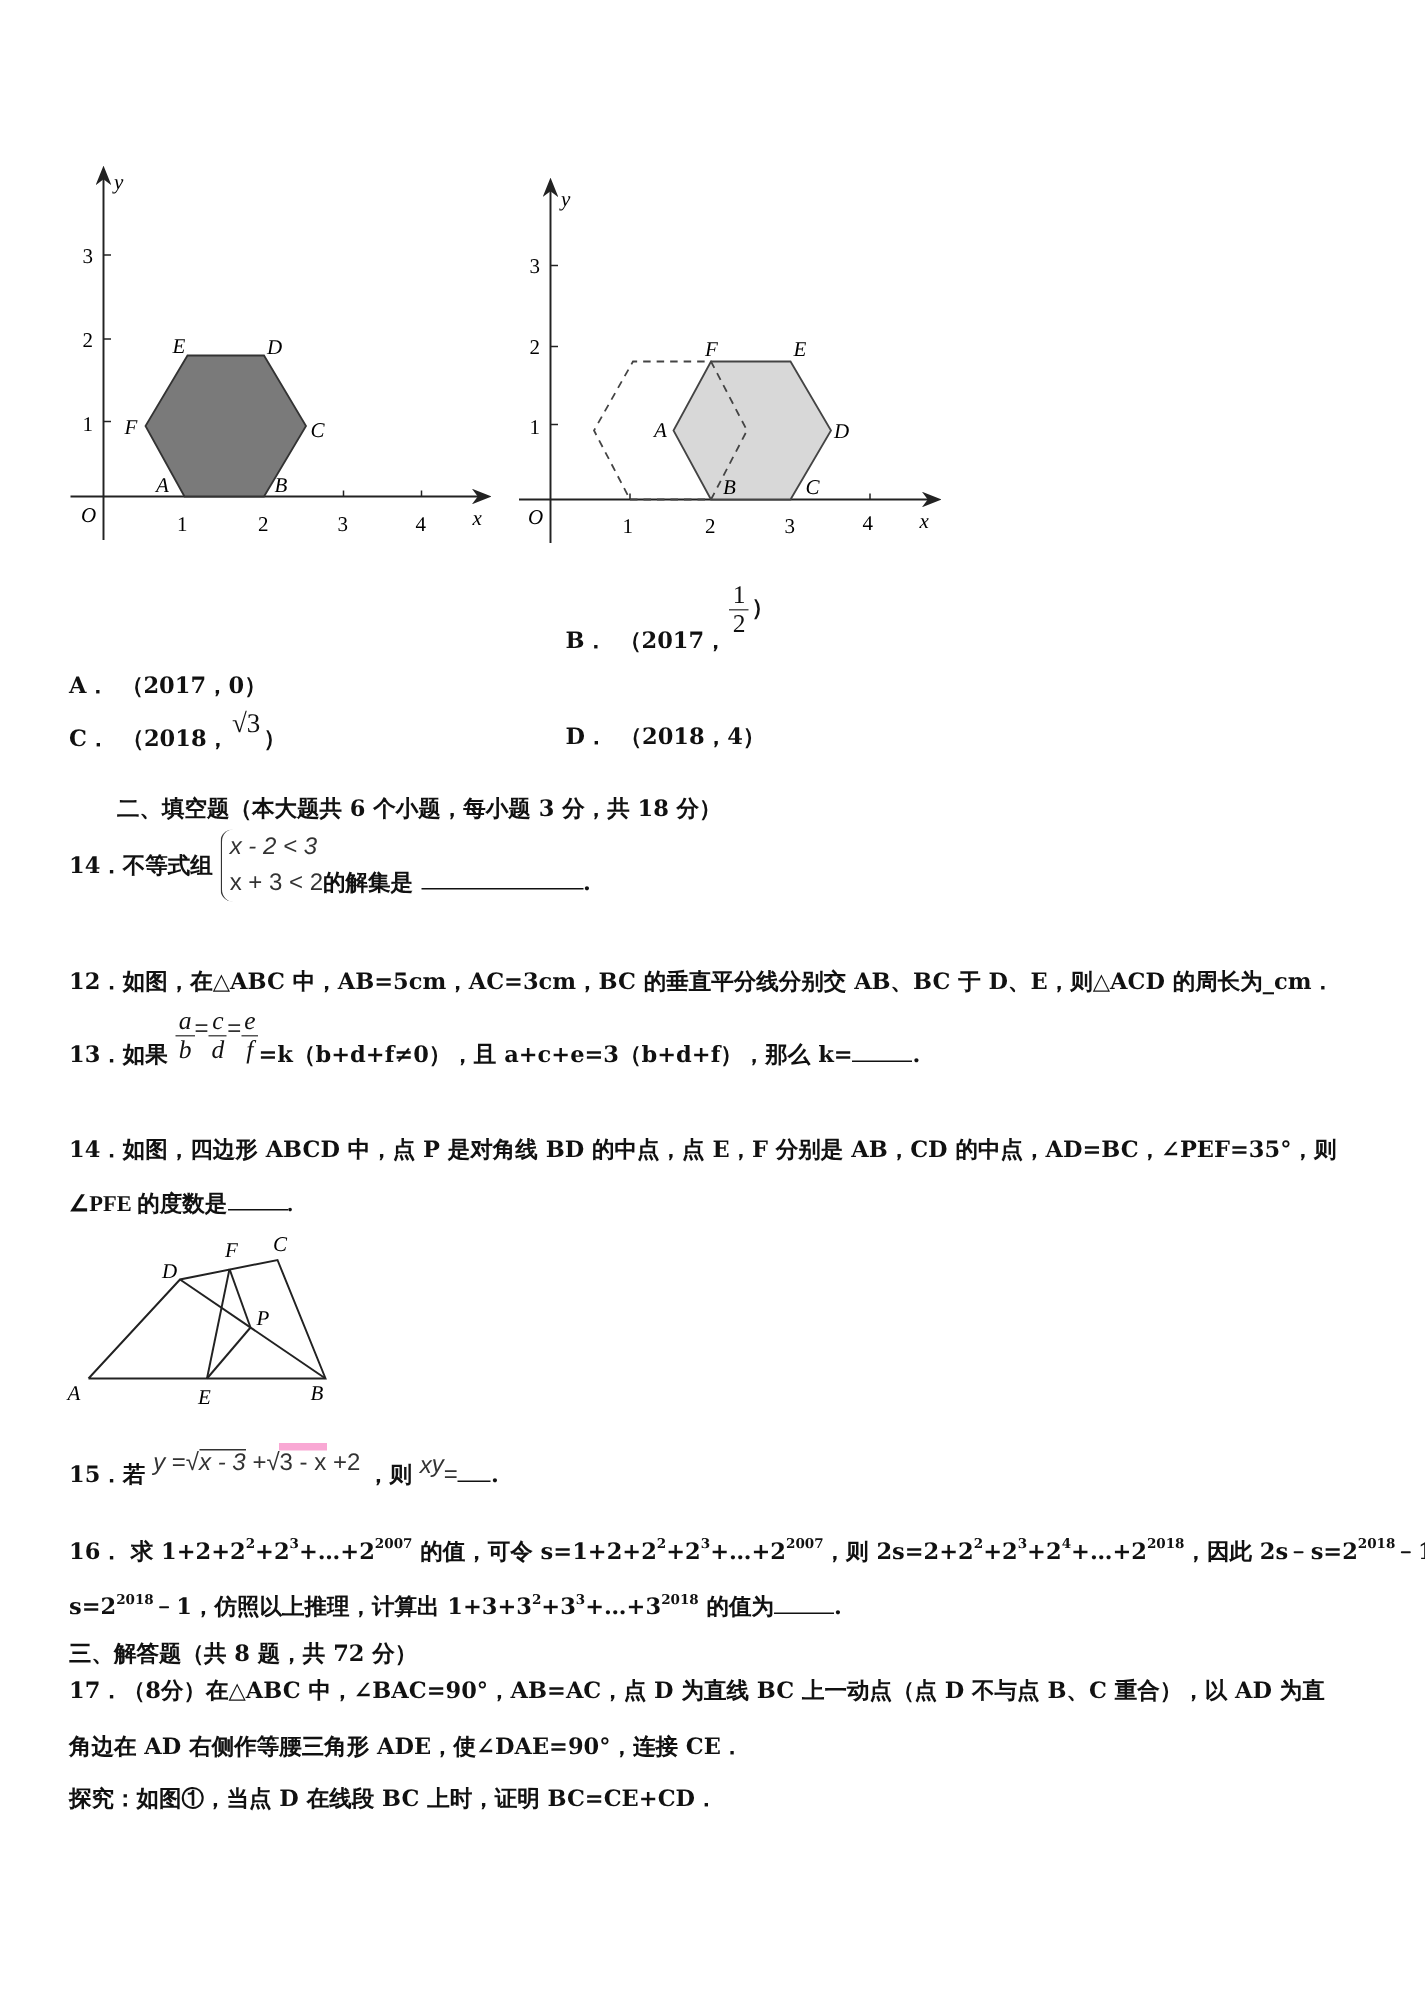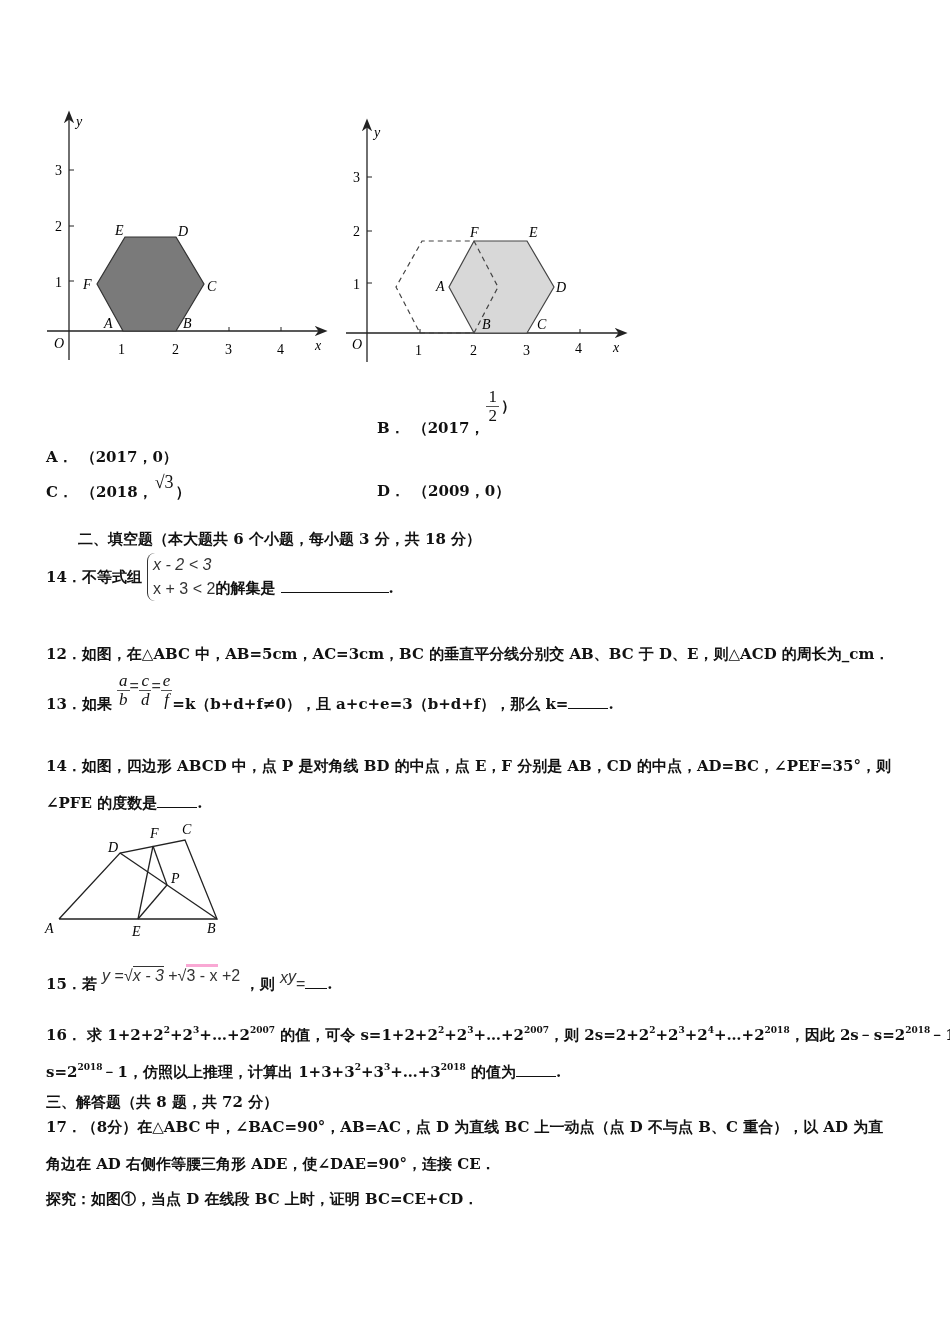--- a/index.html
+++ b/index.html
@@ -98,21 +98,21 @@
 <div class="line" style="top:410px;margin-top:37px;">
   <span>A．</span><span style="margin-left:8px">（2017，0）</span>
 </div>
 <div class="line" style="left:377px; top:388px; line-height:20px;">
   <span style="position:relative; top:22px;">B．</span><span style="position:relative; top:22px; margin-left:8px;">（2017，</span><span class="frac" style="margin:0 2px;"><span class="num" style="font-style:normal;">1</span><span class="den" style="font-style:normal;">2</span></span><span style="position:relative; top:0px;">）</span>
 </div>
 <div class="line" style="top:481px;">
   <span>C．</span><span style="margin-left:8px">（2018，</span><span style="font-family:'Liberation Serif',serif; font-weight:normal; font-size:18px; position:relative; top:-9px; margin:0 2px;">√3</span><span>）</span>
 </div>
 <div class="line" style="left:377px; top:481px;">
-  <span>D．</span><span style="margin-left:8px">（2009，0）</span>
+  <span>D．</span><span style="margin-left:8px">（2018，4）</span>
 </div>
 
 <div class="line" style="top:529px;margin-left:32px;">二、填空题（本大题共 6 个小题，每小题 3 分，共 18 分）</div>
 
 <div class="line" style="top:553px; line-height:24px;">
   <span style="position:relative; top:0px; display:inline-block; vertical-align:middle;">14．</span><span style="display:inline-block; vertical-align:middle;">不等式组</span>
   <span class="sys">
     <span style="display:block; font-style:italic;">x - 2 &lt; 3</span>
     <span style="display:block; ">x + 3 &lt; 2</span>
   </span><span style="display:inline-block; vertical-align:-12px;">的解集是</span>
@@ -120,21 +120,21 @@
 </div>
 
 <div class="line" style="top:620px;margin-top:24px;">12．如图，在△ABC 中，AB=5cm，AC=3cm，BC 的垂直平分线分别交 AB、BC 于 D、E，则△ACD 的周长为_cm．</div>
 
 <div class="line" style="top:672px; line-height:18px;">
   <span style="display:inline-block; vertical-align:-14px;">13．</span><span style="display:inline-block; vertical-align:-14px;">如果</span>
   <span class="frac"><span class="num">a</span><span class="den">b</span></span><span class="math" style="vertical-align:4px;">=</span><span class="frac"><span class="num">c</span><span class="den">d</span></span><span class="math" style="vertical-align:4px;">=</span><span class="frac"><span class="num">e</span><span class="den">f</span></span><span style="display:inline-block; vertical-align:-14px;">=k（b+d+f≠0），且 a+c+e=3（b+d+f），那么 k=</span><span class="blank" style="width:40px; vertical-align:-14px;"></span><span style="display:inline-block; vertical-align:-14px;">.</span>
 </div>
 
 <div class="line" style="top:756px;">14．如图，四边形 ABCD 中，点 P 是对角线 BD 的中点，点 E，F 分别是 AB，CD 的中点，AD=BC，∠PEF=35°，则</div>
-<div class="line" style="top:793px;">
+<div class="line" style="top:793px;font-family:Liberation Serif, serif;">
   <span>∠PFE 的度数是</span><span class="blank" style="width:40px;"></span><span>.</span>
 </div>
 
 <svg class="abs" style="left:40px;top:818px;" width="200" height="125" viewBox="40 818 200 125">
   <g stroke="#222" stroke-width="1.3" fill="none">
     <polyline points="59,919 120,853 185,840 217,919 59,919"></polyline>
     <line x1="120" y1="853" x2="217" y2="919"></line>
     <line x1="153" y1="846" x2="138" y2="919"></line>
     <line x1="153" y1="846" x2="167" y2="885"></line>
     <line x1="167" y1="885" x2="138" y2="919"></line>
@@ -146,21 +146,21 @@
   <text x="132" y="936" font-size="14" font-style="italic">E</text>
   <text x="150" y="838" font-size="14" font-style="italic">F</text>
   <text x="171" y="883" font-size="14" font-style="italic">P</text>
 </svg>
 
 <div class="line" style="top:966px; line-height:22px;">
   <span>15．</span><span>若</span>
   <span class="math" style="position:relative; top:-8px;">
     <span style="font-style:italic;">y</span>
     <span>=</span><span>√</span><span style="border-top:1px solid #333; font-style:italic;">x - 3</span>
-    <span>+</span><span>√</span><span style="border-top:3px solid #f9a8d4;">3 - x</span>
+    <span>+</span><span>√</span><span style="border-top:5px solid #f9a8d4;">3 - x</span>
     <span>+2</span>
   </span><span>，则</span>
   <span class="math" style="font-style:italic; position:relative; top:-6px;">x</span><sup class="math" style="font-style:italic;">y</sup><span class="math">=</span><span class="blank" style="width:22px;"></span><span>.</span>
 </div>
 
 <div class="line" style="top:1020px;" id="q16l1">
   <span>16．</span>
 <span>求 1+2+2</span><sup>2</sup><span>+2</span><sup>3</sup><span>+…+2</span><sup>2007</sup><span> 的值，可令 s=1+2+2</span><sup>2</sup><span>+2</span><sup>3</sup><span>+…+2</span><sup>2007</sup><span>，则 2s=2+2</span><sup>2</sup><span>+2</span><sup>3</sup><span>+2</span><sup>4</sup><span>+…+2</span><sup>2018</sup><span>，因此 2s﹣s=2</span><sup>2018</sup><span>﹣1，即</span></div>
 <div class="line" style="top:1057px;" id="q16l2"><span>s=2</span><sup>2018</sup><span>﹣1，仿照以上推理，计算出 1+3+3</span><sup>2</sup><span>+3</span><sup>3</sup><span>+…+3</span><sup>2018</sup><span> 的值为</span><span class="blank" style="width: 40px;"></span><span>.</span></div>
 

